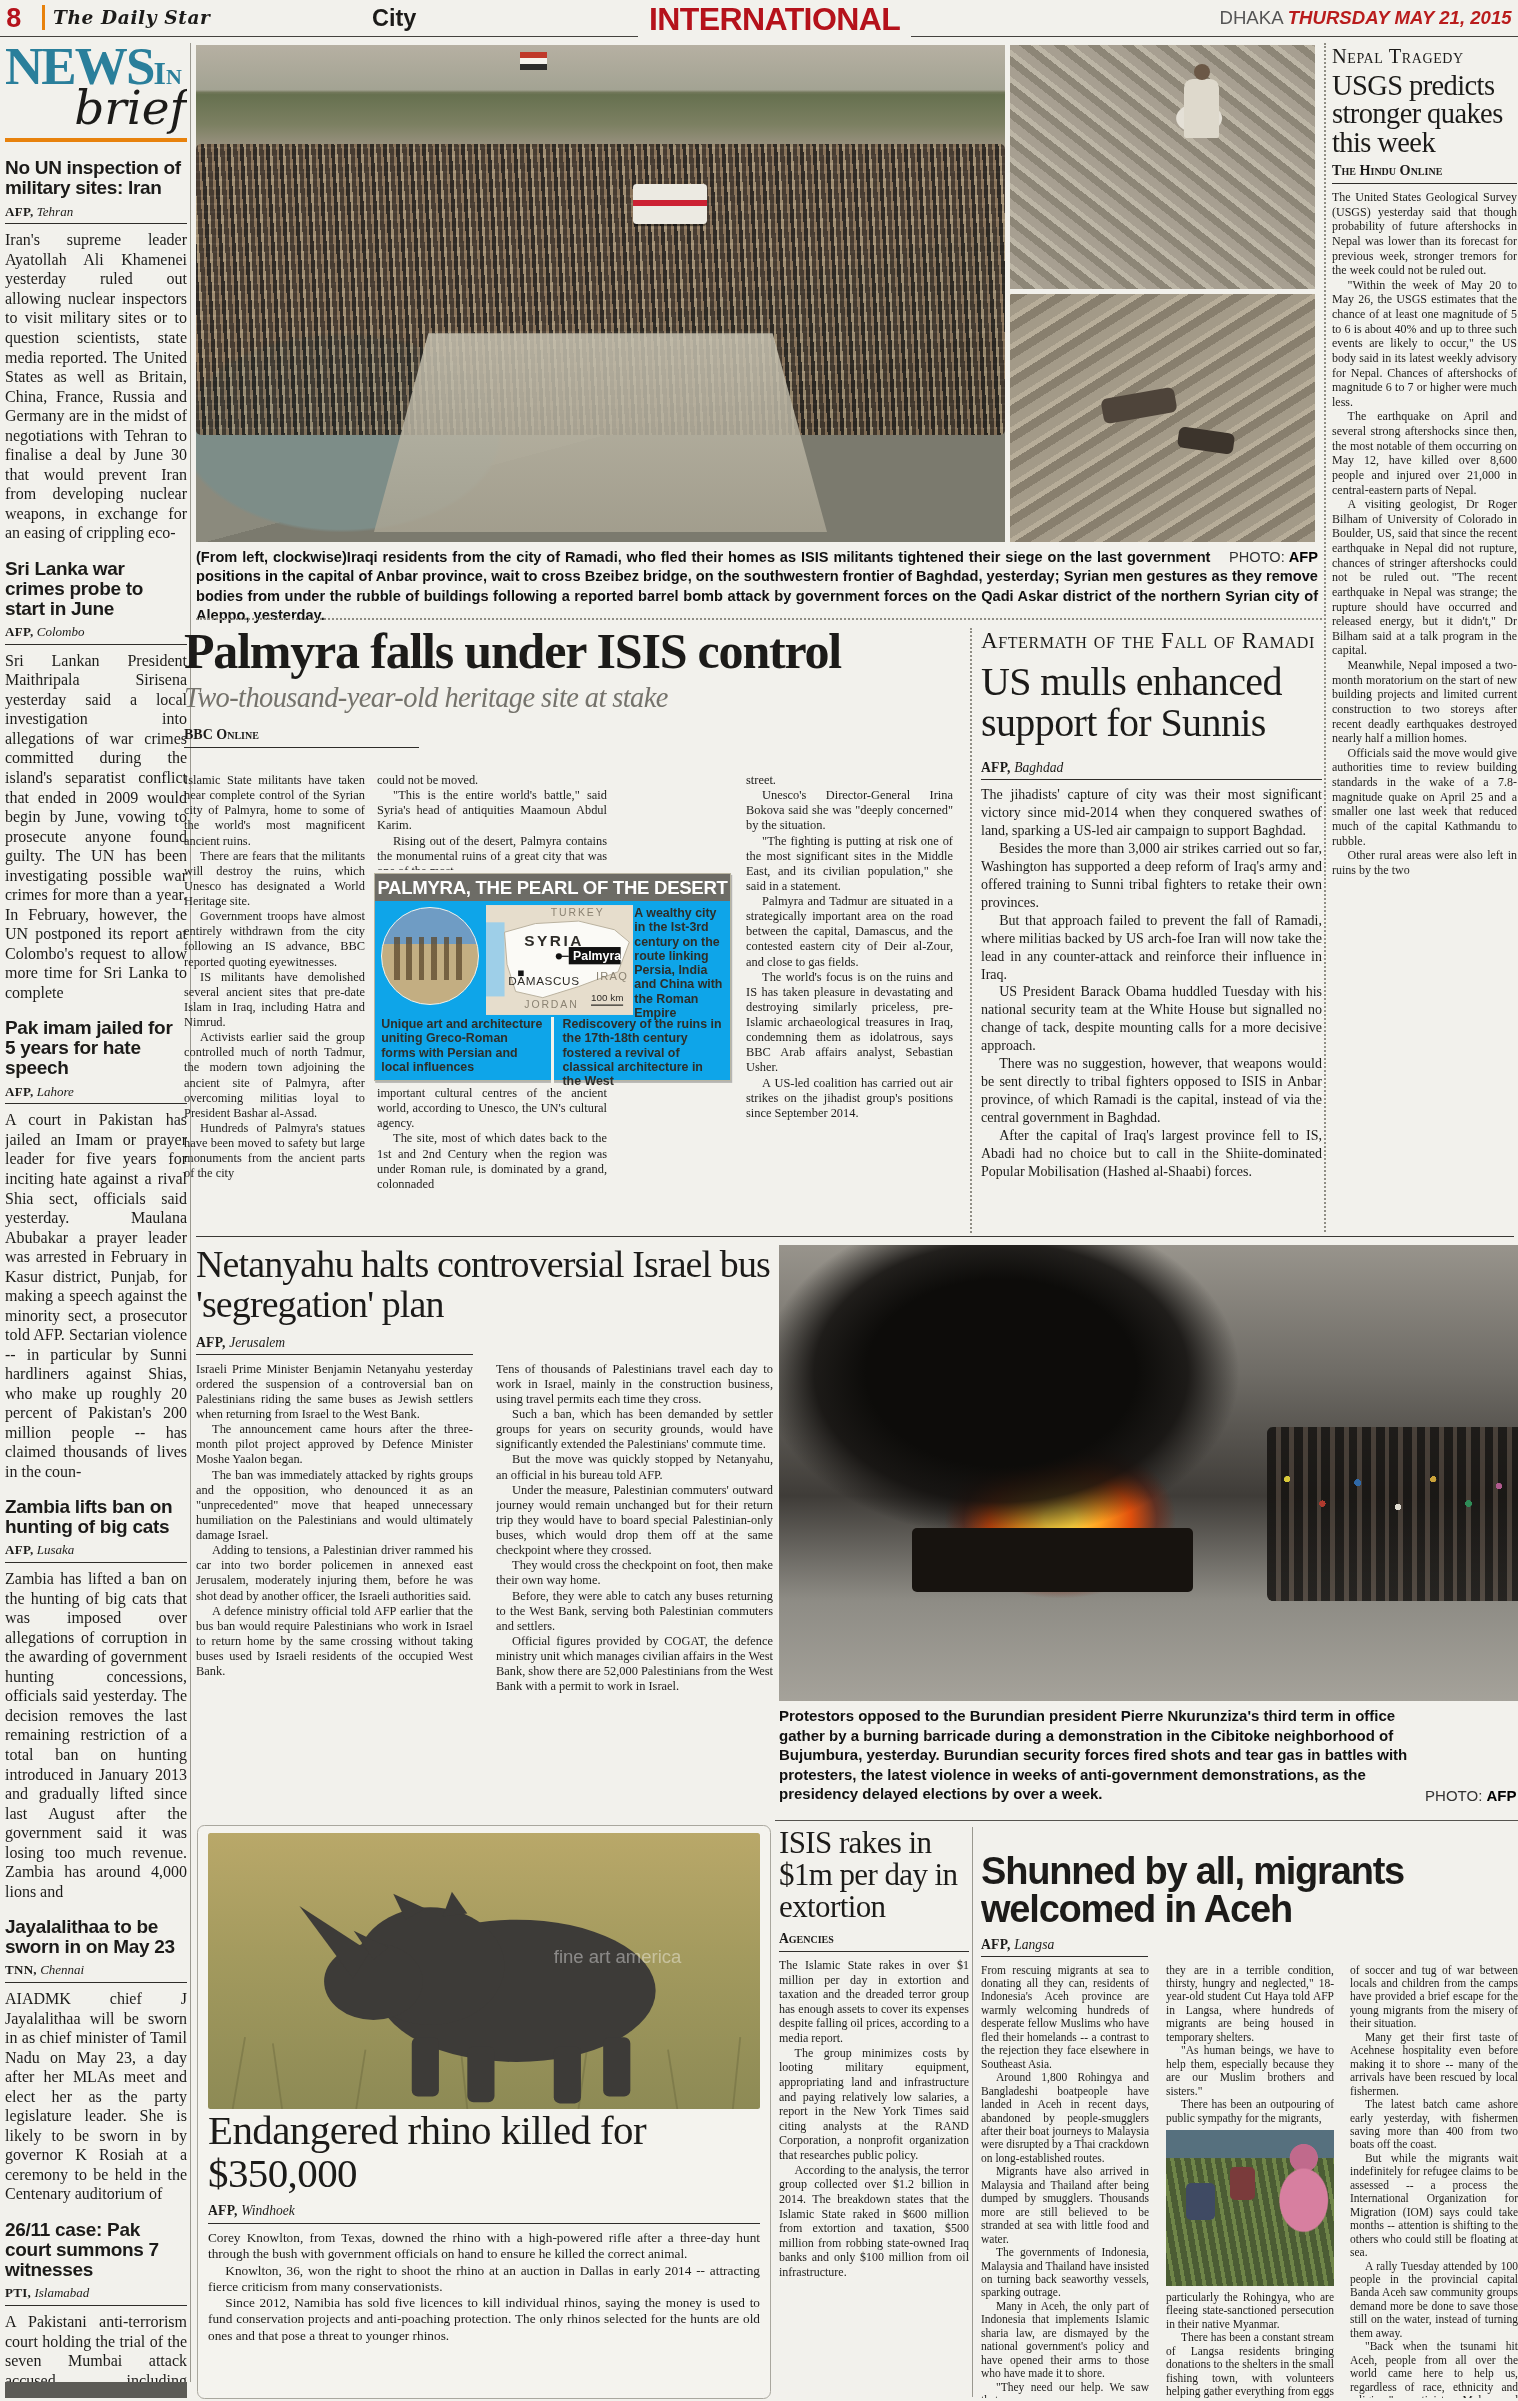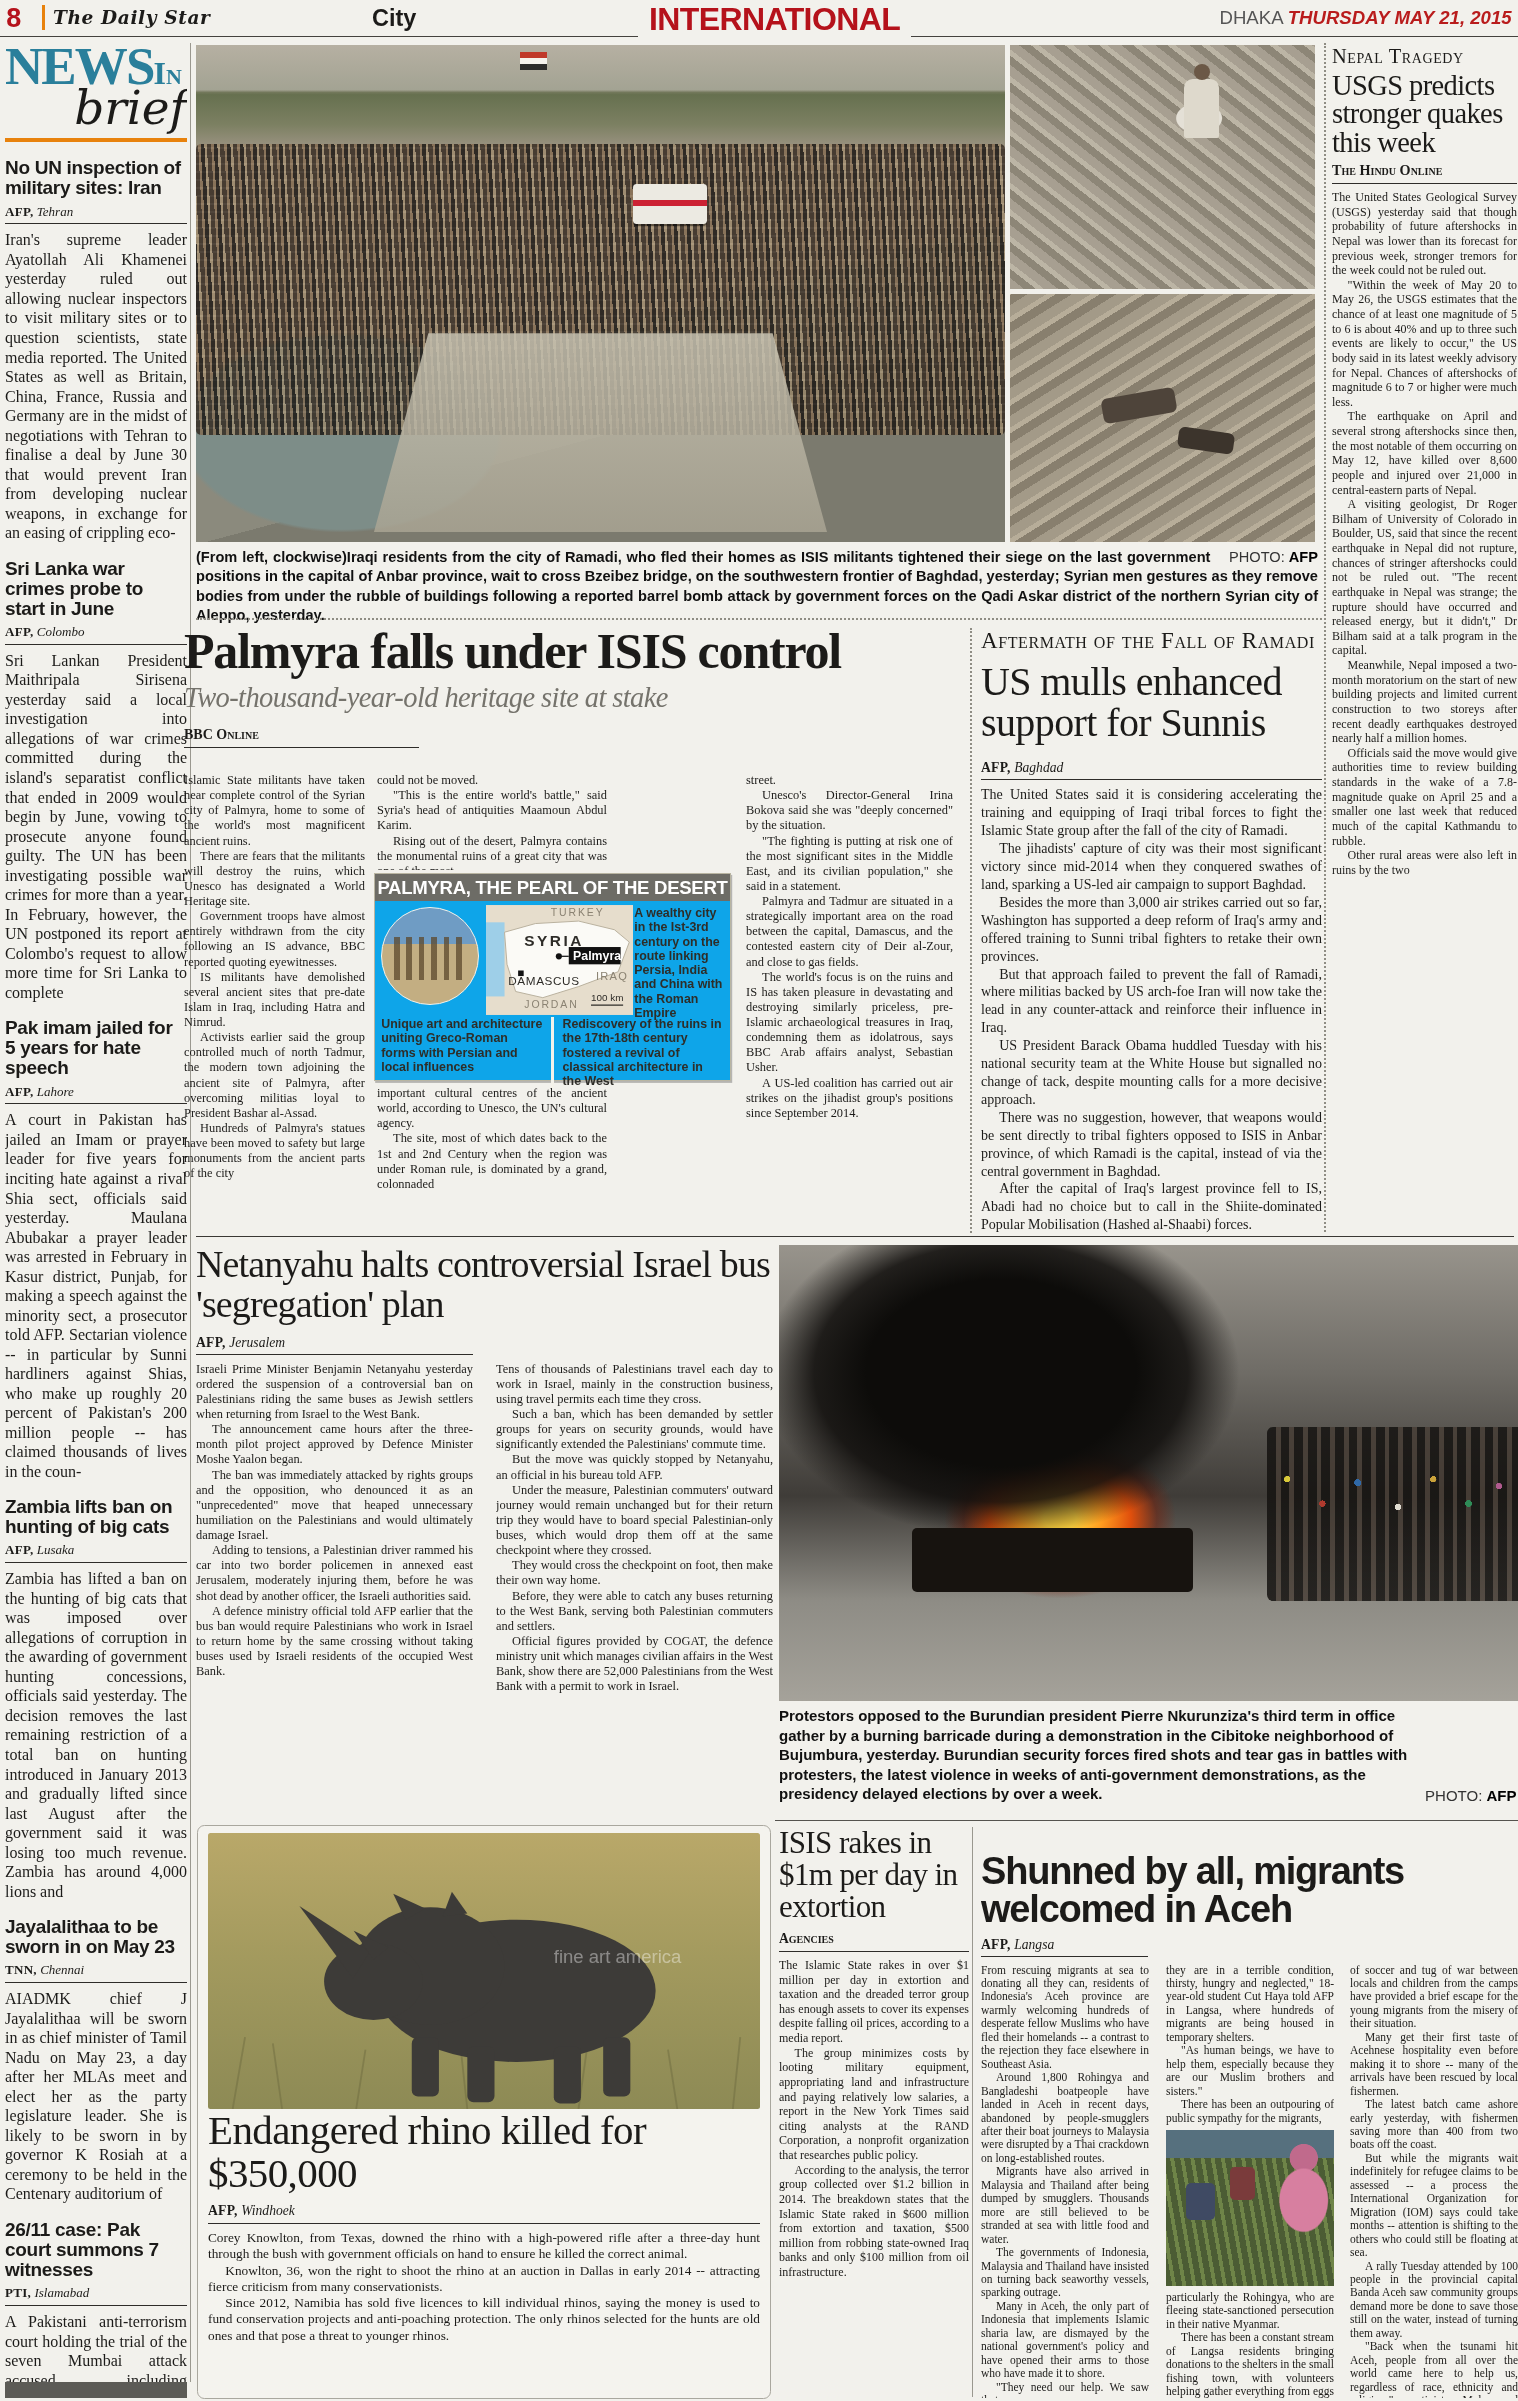--- a/index.html
+++ b/index.html
@@ -346,21 +346,20 @@
         </div>
     </div>
   </div>
   <div id="pal-usline" class="abs vdots"></div>
 
   <div id="ramadi" class="abs">
     <div class="kicker">Aftermath of the Fall of Ramadi</div>
     <h2>US mulls enhanced support for Sunnis</h2>
     <div class="byline"><span class="ag">AFP,</span> <span class="pl">Baghdad</span></div>
     <div class="bodycol">
-        <p>The United States said it is considering accelerating the training and equipping of Iraqi tribal forces to fight the Islamic State group after the fall of the city of Ramadi.</p>
         <p>The jihadists' capture of city was their most significant victory since mid-2014 when they conquered swathes of land, sparking a US-led air campaign to support Baghdad.</p>
         <p>Besides the more than 3,000 air strikes carried out so far, Washington has supported a deep reform of Iraq's army and offered training to Sunni tribal fighters to retake their own provinces.</p>
         <p>But that approach failed to prevent the fall of Ramadi, where militias backed by US arch-foe Iran will now take the lead in any counter-attack and reinforce their influence in Iraq.</p>
         <p>US President Barack Obama huddled Tuesday with his national security team at the White House but signalled no change of tack, despite mounting calls for a more decisive approach.</p>
         <p>There was no suggestion, however, that weapons would be sent directly to tribal fighters opposed to ISIS in Anbar province, of which Ramadi is the capital, instead of via the central government in Baghdad.</p>
         <p>After the capital of Iraq's largest province fell to IS, Abadi had no choice but to call in the Shiite-dominated Popular Mobilisation (Hashed al-Shaabi) forces.</p>
       </div>
   </div>
 
   <div id="nepline" class="abs vdots"></div>

